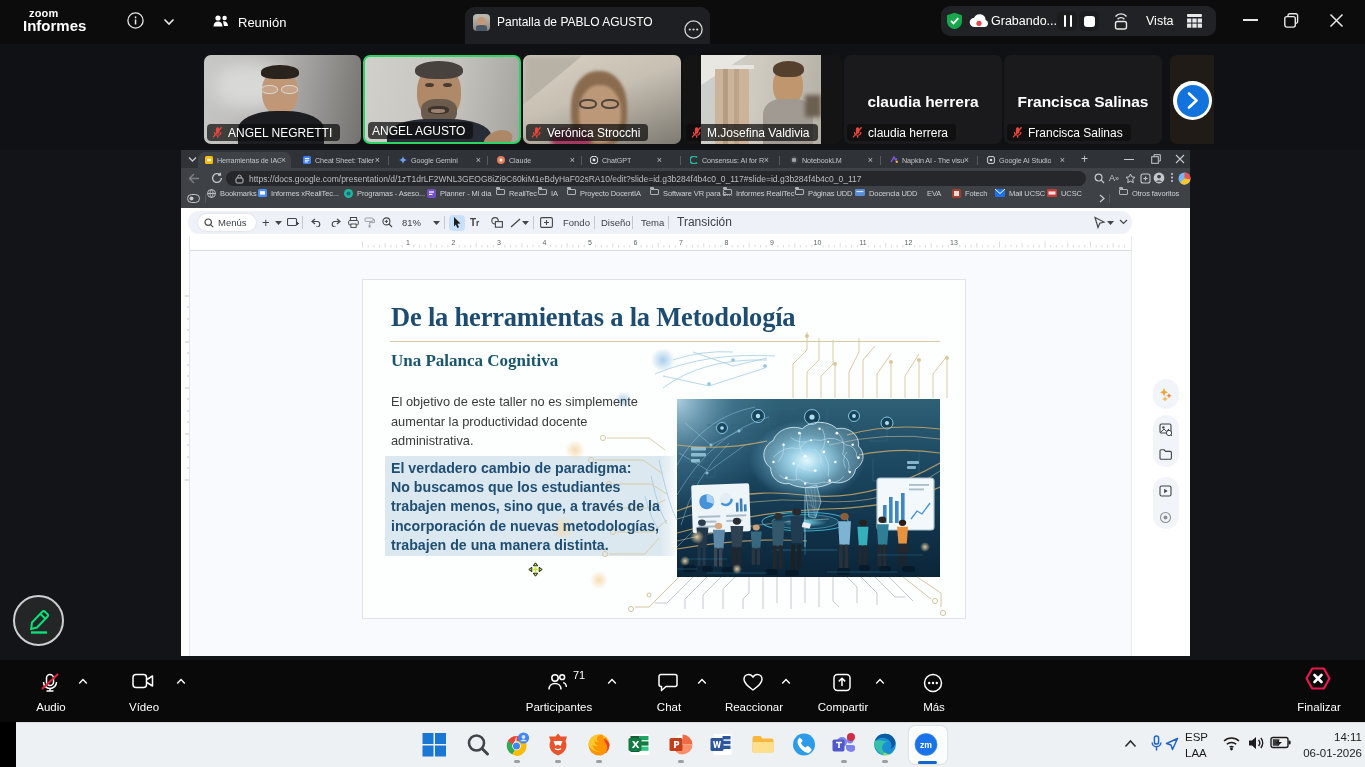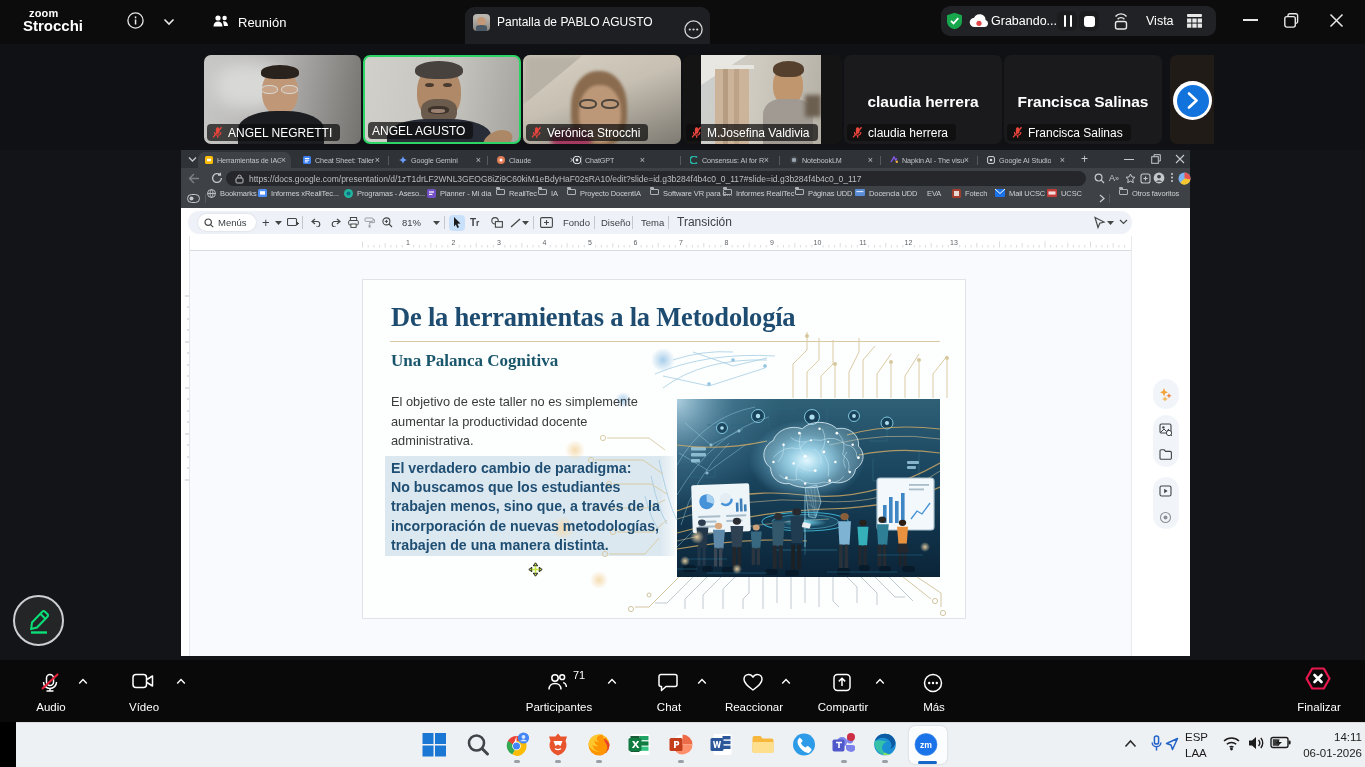--- a/index.html
+++ b/index.html
@@ -67,21 +67,21 @@
 
 #annot{left:13px;top:595px;width:51px;height:51px;border-radius:50%;border:2.5px solid #cdcfd2;background:#232527}
 #nextbtn{left:1173px;top:81px;width:39px;height:39px;border-radius:50%;background:#fff}
 #nextbtn .inner{position:absolute;left:3.5px;top:3.5px;width:32px;height:32px;border-radius:50%;background:#1273dd}
 </style></head>
 <body>
 <div id="stage">
 
 <div class="abs" id="topbar">
   <div class="abs" id="ztop">zoom</div>
-  <div class="abs" id="zbot">Strocchi</div>
+  <div class="abs" id="zbot">Informes</div>
   <svg class="abs" style="left:127px;top:12px" width="17" height="17" viewBox="0 0 17 17">
         <circle cx="8.5" cy="8.5" r="7.6" fill="none" stroke="#e8e8e8" stroke-width="1.3"></circle>
         <rect x="7.8" y="7.5" width="1.5" height="5" fill="#e8e8e8"></rect>
         <rect x="7.8" y="4.4" width="1.5" height="1.9" fill="#e8e8e8"></rect>
       </svg>
   <svg class="abs" style="left:163px;top:18px" width="12" height="8" viewBox="0 0 12 8">
         <path d="M1.5 1.5 L6 6 L10.5 1.5" fill="none" stroke="#e8e8e8" stroke-width="1.6"></path>
       </svg>
   <svg class="abs" style="left:212px;top:13px" width="18" height="17" viewBox="0 0 18 17">
         <circle cx="6" cy="5" r="2.6" fill="#fff"></circle>
@@ -272,21 +272,21 @@
       <div class="tsep" style="left:306px"></div>
       <div class="btab" style="left:309px;width:90px">
         <svg class="fav" viewBox="0 0 8 8">
               <circle cx="4" cy="4" r="4" fill="#e07b55"></circle>
               <circle cx="4" cy="4" r="1.6" fill="#faf4ee"></circle>
             </svg>
         <span style="overflow:hidden;white-space:nowrap">Claude</span>
             <span class="x">×</span>
       </div>
       <div class="tsep" style="left:400px"></div>
-      <div class="btab" style="left:385px;width:84px">
+      <div class="btab" style="left:402px;width:84px">
         <svg class="fav" viewBox="0 0 8 8">
               <circle cx="4" cy="4" r="3.8" fill="none" stroke="#e8eaec" stroke-width="1.1"></circle>
               <circle cx="4" cy="4" r="1.4" fill="#e8eaec"></circle>
             </svg>
         <span style="overflow:hidden;white-space:nowrap">ChatGPT</span>
             <span class="x">×</span>
       </div>
       <div class="tsep" style="left:499px"></div>
       <div class="btab" style="left:502px;width:91px">
         <svg class="fav" viewBox="0 0 8 8">

